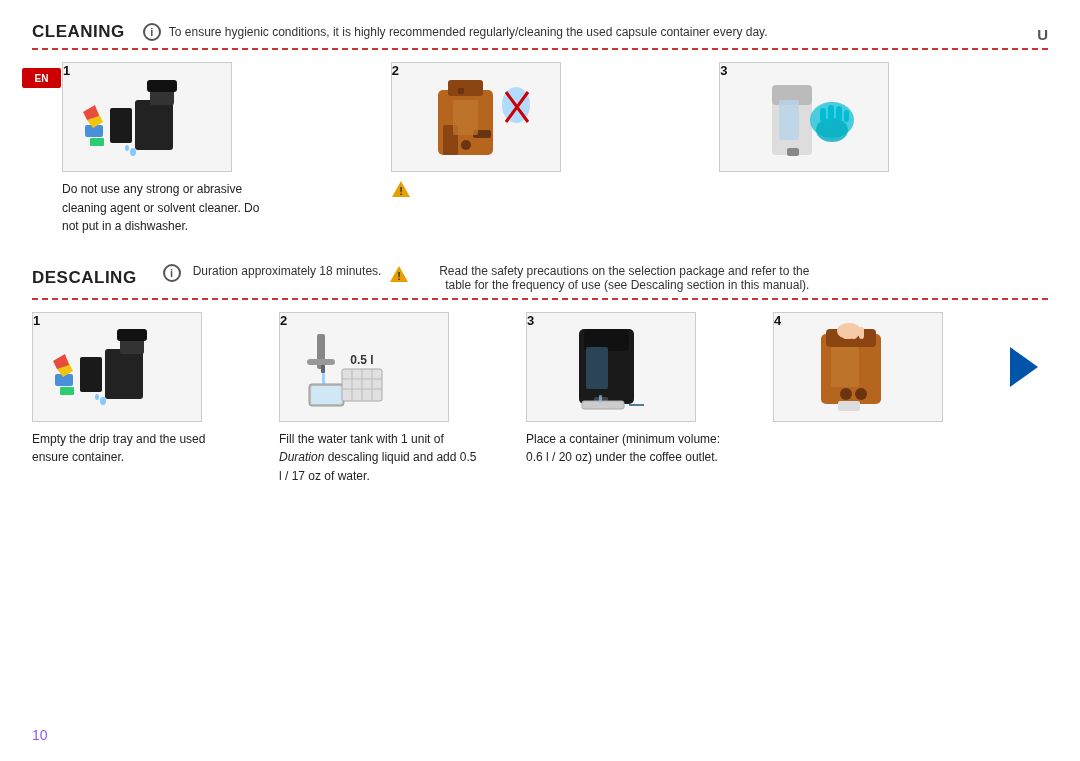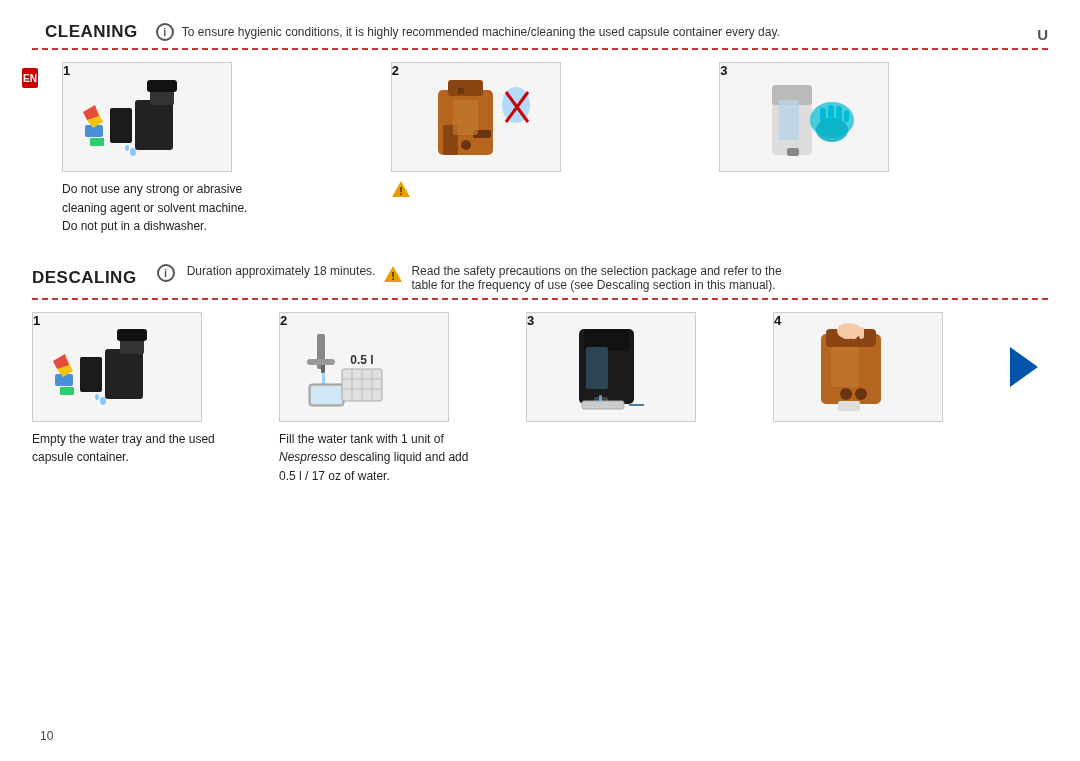--- a/index.html
+++ b/index.html
@@ -18,21 +18,20 @@
       height: 761px;
       padding: 22px 32px 20px 32px;
       position: relative;
     }
 
     
     .section-header {
       display: flex;
       align-items: center;
       margin-bottom: 6px;
-      margin-left: 13px;
     }
     .section-title {
       font-weight: 900;
       font-size: 17px;
       letter-spacing: 0.5px;
       margin-right: 18px;
       text-transform: uppercase;
     }
     .info-icon {
       display: inline-flex;
@@ -62,21 +61,21 @@
     }
     .dashed-line {
       border-top: 2px dashed #cc3333;
       margin-bottom: 12px;
     }
 
     
     .en-badge {
       position: absolute;
       left: 22px;
-      width: 16px;
+      width: 39px;
       height: 20px;
       background: #cc0000;
       color: white;
       font-size: 10px;
       font-weight: bold;
       display: flex;
       align-items: center;
       justify-content: center;
       border-radius: 2px;
       z-index: 10;
@@ -145,21 +144,22 @@
     }
 
     
     .descaling-section {
       margin-top: 28px;
     }
     .descaling-header {
       display: flex;
       align-items: center;
       margin-bottom: 6px;
-      gap: 2px;
+      gap: 8px;
+      text-align: right;
     }
     .descaling-notes {
       display: flex;
       align-items: flex-start;
       gap: 8px;
       font-size: 12px;
       color: #333;
       flex-wrap: wrap;
     }
     .descaling-note-item {
@@ -197,36 +197,36 @@
       height: 0;
       border-top: 20px solid transparent;
       border-bottom: 20px solid transparent;
       border-left: 28px solid #0055aa;
     }
 
     
     .page-number {
       position: absolute;
       bottom: 18px;
-      left: 40px;
-      font-size: 12px;
-      color: #404040;
+      left: 32px;
+      font-size: 14px;
+      color: #8b5cf6;
     }
   </style>
 </head>
 <body>
 
 <div class="page">
 
   <div class="u-label">U</div>
 
   <div class="section-header">
     <span class="section-title">CLEANING</span>
     <span class="info-icon">i</span>
-    <span class="header-note">To ensure hygienic conditions, it is highly recommended machine/cleaning the used capsule container every day.</span>
+    <span class="header-note">To ensure hygienic conditions, it is highly recommended regularly/cleaning the used capsule container every day.</span>
   </div>
 
   <div class="dashed-line"></div>
 
   <div class="en-badge" style="top: 68px;">EN</div>
 
   <div class="steps-row">
 
     <div class="step">
       <div class="step-img-box">
@@ -243,21 +243,21 @@
           <rect x="15" y="68" width="14" height="8" rx="1" fill="#2ecc71"></rect>
           <polygon points="12,50 22,40 28,52 18,58" fill="#f1c40f"></polygon>
           <polygon points="8,42 20,35 24,46 12,50" fill="#e74c3c"></polygon>
 
           <ellipse cx="58" cy="82" rx="3" ry="4" fill="#85c8ff"></ellipse>
           <ellipse cx="52" cy="78" rx="2" ry="3" fill="#85c8ff"></ellipse>
 
           <rect x="72" y="10" width="30" height="12" rx="3" fill="#111"></rect>
         </svg>
       </div>
-      <p class="step-desc">Do not use any strong or abrasive cleaning agent or solvent machine. Do not put in a dishwasher.</p>
+      <p class="step-desc">Do not use any strong or abrasive cleaning agent or solvent cleaner. Do not put in a dishwasher.</p>
     </div>
 
     <div class="step">
       <div class="step-img-box">
         <span class="step-num">2</span>
 
         <svg width="155" height="95" viewBox="0 0 155 95">
 
           <rect x="40" y="20" width="55" height="65" rx="5" fill="#b5651d"></rect>
           <rect x="50" y="10" width="35" height="16" rx="3" fill="#8b4513"></rect>
@@ -345,21 +345,21 @@
             <rect x="35" y="38" width="22" height="35" rx="2" fill="#1a1a1a"></rect>
             <rect x="10" y="55" width="18" height="12" rx="2" fill="#4a90d9"></rect>
             <rect x="15" y="68" width="14" height="8" rx="1" fill="#2ecc71"></rect>
             <polygon points="12,50 22,40 28,52 18,58" fill="#f1c40f"></polygon>
             <polygon points="8,42 20,35 24,46 12,50" fill="#e74c3c"></polygon>
             <ellipse cx="58" cy="82" rx="3" ry="4" fill="#85c8ff"></ellipse>
             <ellipse cx="52" cy="78" rx="2" ry="3" fill="#85c8ff"></ellipse>
             <rect x="72" y="10" width="30" height="12" rx="3" fill="#111"></rect>
           </svg>
         </div>
-        <p class="step-desc">Empty the water tray and the used capsule container.</p>
+        <p class="step-desc">Empty the drip tray and the used ensure container.</p>
       </div>
 
       <div class="descaling-step">
         <div class="step-img-box">
           <span class="step-num">2</span>
           <svg width="155" height="95" viewBox="0 0 155 95">
 
             <rect x="30" y="15" width="8" height="35" rx="2" fill="#888"></rect>
             <rect x="20" y="40" width="28" height="6" rx="3" fill="#999"></rect>
             <rect x="34" y="46" width="4" height="8" rx="1" fill="#666"></rect>
@@ -372,21 +372,21 @@
             <rect x="55" y="50" width="40" height="32" rx="2" fill="#e0e0e0" stroke="#aaa" stroke-width="1"></rect>
             <line x1="65" y1="50" x2="65" y2="82" stroke="#bbb" stroke-width="1"></line>
             <line x1="75" y1="50" x2="75" y2="82" stroke="#bbb" stroke-width="1"></line>
             <line x1="85" y1="50" x2="85" y2="82" stroke="#bbb" stroke-width="1"></line>
             <line x1="55" y1="60" x2="95" y2="60" stroke="#bbb" stroke-width="1"></line>
             <line x1="55" y1="70" x2="95" y2="70" stroke="#bbb" stroke-width="1"></line>
 
             <text x="75" y="45" text-anchor="middle" font-size="12" font-weight="bold" fill="#333">0.5 l</text>
           </svg>
         </div>
-        <p class="step-desc">Fill the water tank with 1 unit of <em>Nespresso</em> descaling liquid and add 0.5 l / 17 oz of water.</p>
+        <p class="step-desc">Fill the water tank with 1 unit of <em>Duration</em> descaling liquid and add 0.5 l / 17 oz of water.</p>
       </div>
 
       <div class="descaling-step">
         <div class="step-img-box">
           <span class="step-num">3</span>
           <svg width="155" height="95" viewBox="0 0 155 95">
 
             <rect x="45" y="10" width="55" height="75" rx="5" fill="#1a1a1a"></rect>
             <rect x="50" y="10" width="45" height="22" rx="4" fill="#111"></rect>
 
@@ -394,20 +394,21 @@
 
             <rect x="60" y="78" width="14" height="6" rx="2" fill="#444"></rect>
 
             <rect x="48" y="82" width="42" height="8" rx="2" fill="#ccc" stroke="#aaa" stroke-width="1"></rect>
 
             <rect x="65" y="76" width="3" height="8" rx="1" fill="#85c8ff" opacity="0.7"></rect>
 
             <line x1="110" y1="86" x2="95" y2="86" stroke="#1a5276" stroke-width="1.5" marker-end="url(#arrow)"></line>
           </svg>
         </div>
+        <p class="step-desc">Place a container (minimum volume: 0.6 l / 20 oz) under the coffee outlet.</p>
       </div>
 
       <div class="descaling-step" style="padding-right: 40px;">
         <div class="step-img-box">
           <span class="step-num">4</span>
           <svg width="155" height="95" viewBox="0 0 155 95">
 
             <rect x="40" y="15" width="60" height="70" rx="5" fill="#b5651d"></rect>
             <rect x="45" y="10" width="50" height="18" rx="4" fill="#8b4513"></rect>
 

